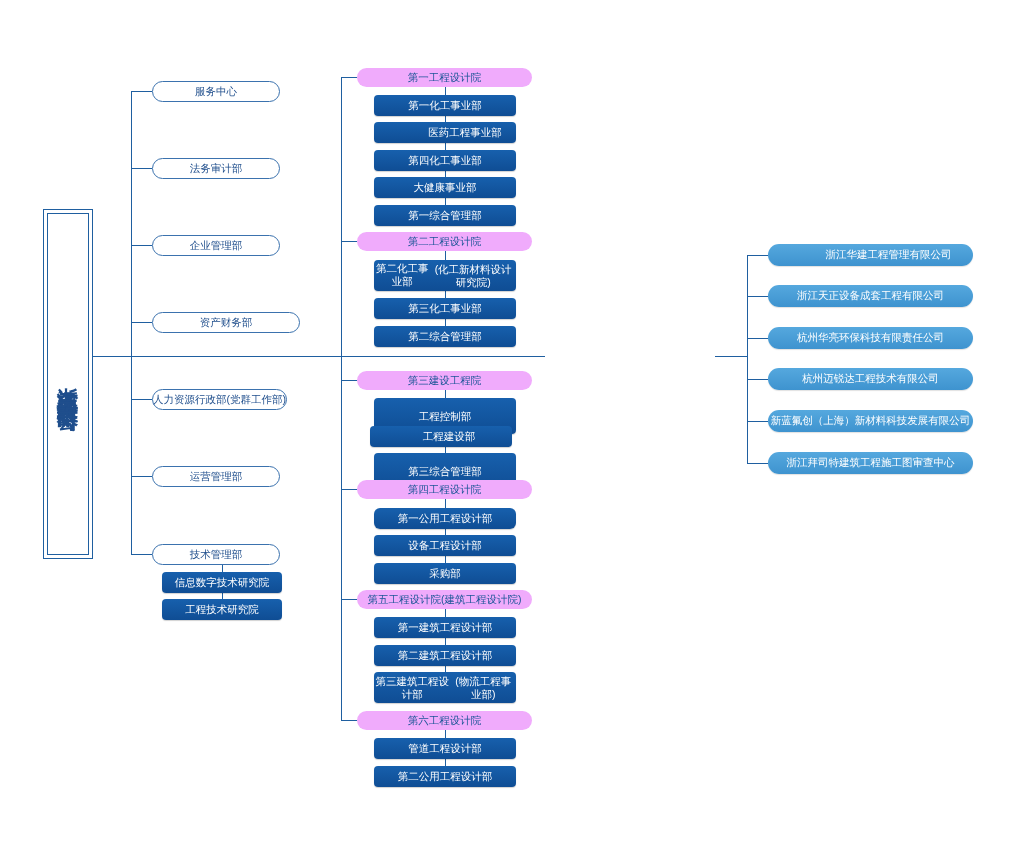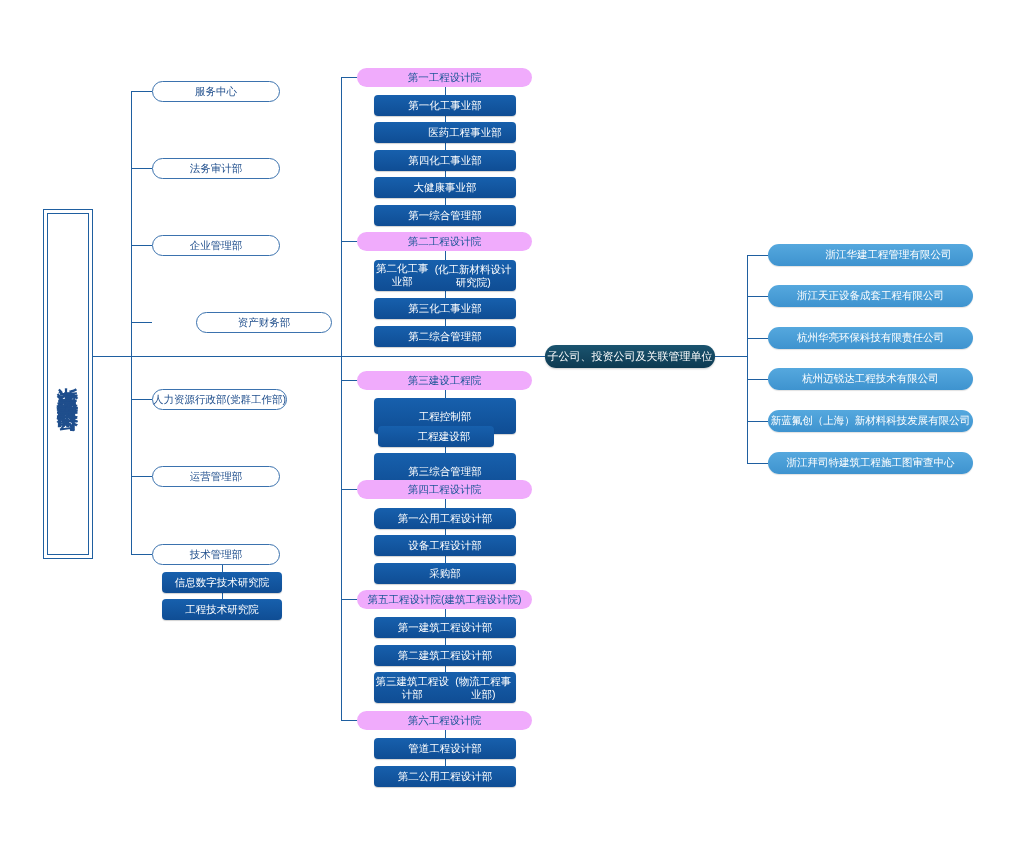--- a/index.html
+++ b/index.html
@@ -138,21 +138,21 @@
   <div id="left-boxes">
       <div class="wbox" style="left: 152px; top: 81px; width: 128px;">
         <span>服务中心</span>
       </div>
       <div class="wbox" style="left: 152px; top: 158px; width: 128px;">
         <span>法务审计部</span>
       </div>
       <div class="wbox" style="left: 152px; top: 235px; width: 128px;">
         <span>企业管理部</span>
       </div>
-      <div class="wbox" style="left: 152px; top: 312px; width: 136px; margin-left: 44px;">
+      <div class="wbox" style="left: 152px; top: 312px; width: 148px;">
         <span>资产财务部</span>
       </div>
       <div class="wbox" style="left: 152px; top: 389px; width: 135px;">
         <span>人力资源行政部(党群工作部)</span>
       </div>
       <div class="wbox" style="left: 152px; top: 466px; width: 128px;">
         <span>运营管理部</span>
       </div>
       <div class="wbox" style="left: 152px; top: 544px; width: 128px;">
         <span>技术管理部</span>
@@ -224,21 +224,21 @@
       </div>
       <div class="dbox" style="left: 374px; top: 326px; width: 142px; height: 21px;">
         <span>第二综合管理部</span>
       </div>
       <div class="lbox" style="left: 357px; top: 371px; width: 175px;">
         <span>第三建设工程院</span>
       </div>
       <div class="dbox" style="left: 374px; top: 398px; width: 142px; height: 36px;">
         <span>工程控制部</span>
       </div>
-      <div class="dbox" style="left: 378px; top: 426px; width: 116px; height: 21px; padding-left: 16px;">
+      <div class="dbox" style="left: 370px; top: 426px; width: 142px; height: 21px; padding-left: 16px;">
         <span>工程建设部</span>
       </div>
       <div class="dbox" style="left: 374px; top: 453px; width: 142px; height: 37px;">
         <span>第三综合管理部</span>
       </div>
       <div class="lbox" style="left: 357px; top: 480px; width: 175px;">
         <span>第四工程设计院</span>
       </div>
       <div class="dbox" style="left: 374px; top: 508px; width: 142px; height: 21px; border-radius: 6px;">
         <span>第一公用工程设计部</span>
@@ -266,23 +266,20 @@
         <span>第六工程设计院</span>
       </div>
       <div class="dbox" style="left: 374px; top: 738px; width: 142px; height: 21px;">
         <span>管道工程设计部</span>
       </div>
       <div class="dbox" style="left: 374px; top: 766px; width: 142px; height: 21px;">
         <span>第二公用工程设计部</span>
       </div>
     </div>
 
-  <div class="hub" style="left:545px;top:345px;width:170px;">
-    <span>子公司、投资公司及关联管理单位</span>
-  </div>
 
   <div class="ln h" style="left:715px;top:356px;width:33px;"></div>
   <div class="ln v" style="left:747px;top:255px;height:208px;"></div>
   <div id="right-stubs">
       <div class="ln h" style="left: 747px; top: 255px; width: 21px; height: 1px;"></div>
       <div class="ln h" style="left: 747px; top: 296px; width: 21px; height: 1px;"></div>
       <div class="ln h" style="left: 747px; top: 338px; width: 21px; height: 1px;"></div>
       <div class="ln h" style="left: 747px; top: 379px; width: 21px; height: 1px;"></div>
       <div class="ln h" style="left: 747px; top: 421px; width: 21px; height: 1px;"></div>
       <div class="ln h" style="left: 747px; top: 463px; width: 21px; height: 1px;"></div>

